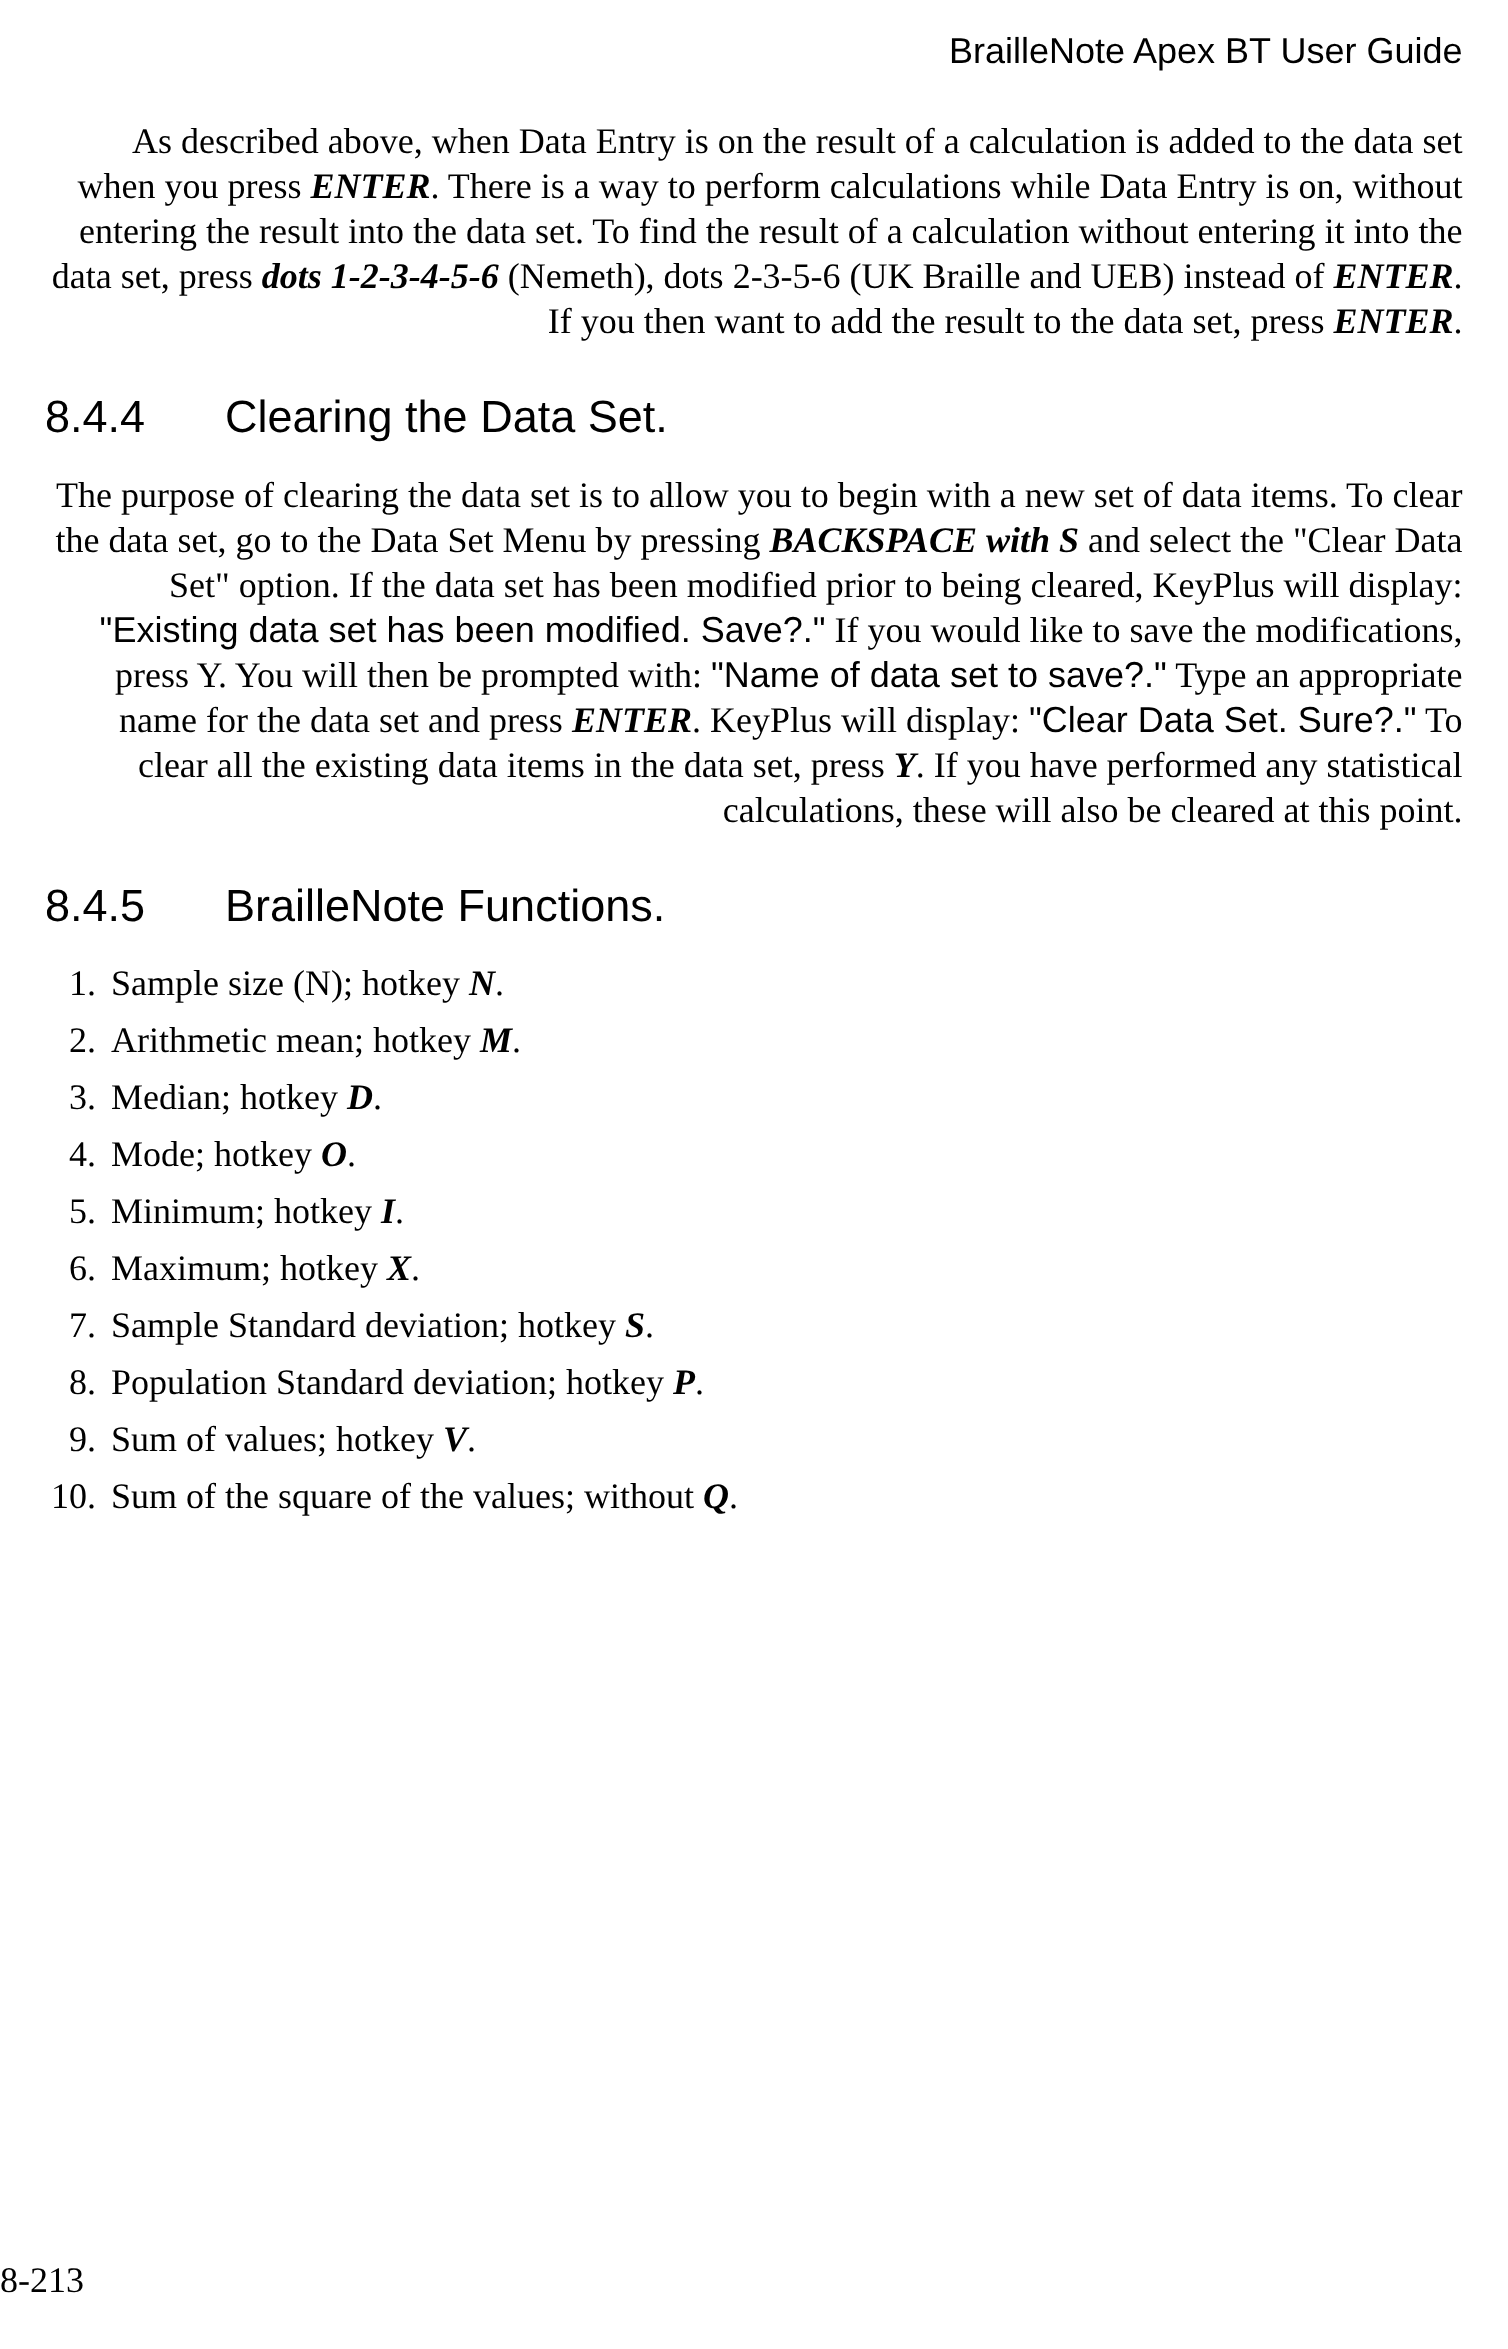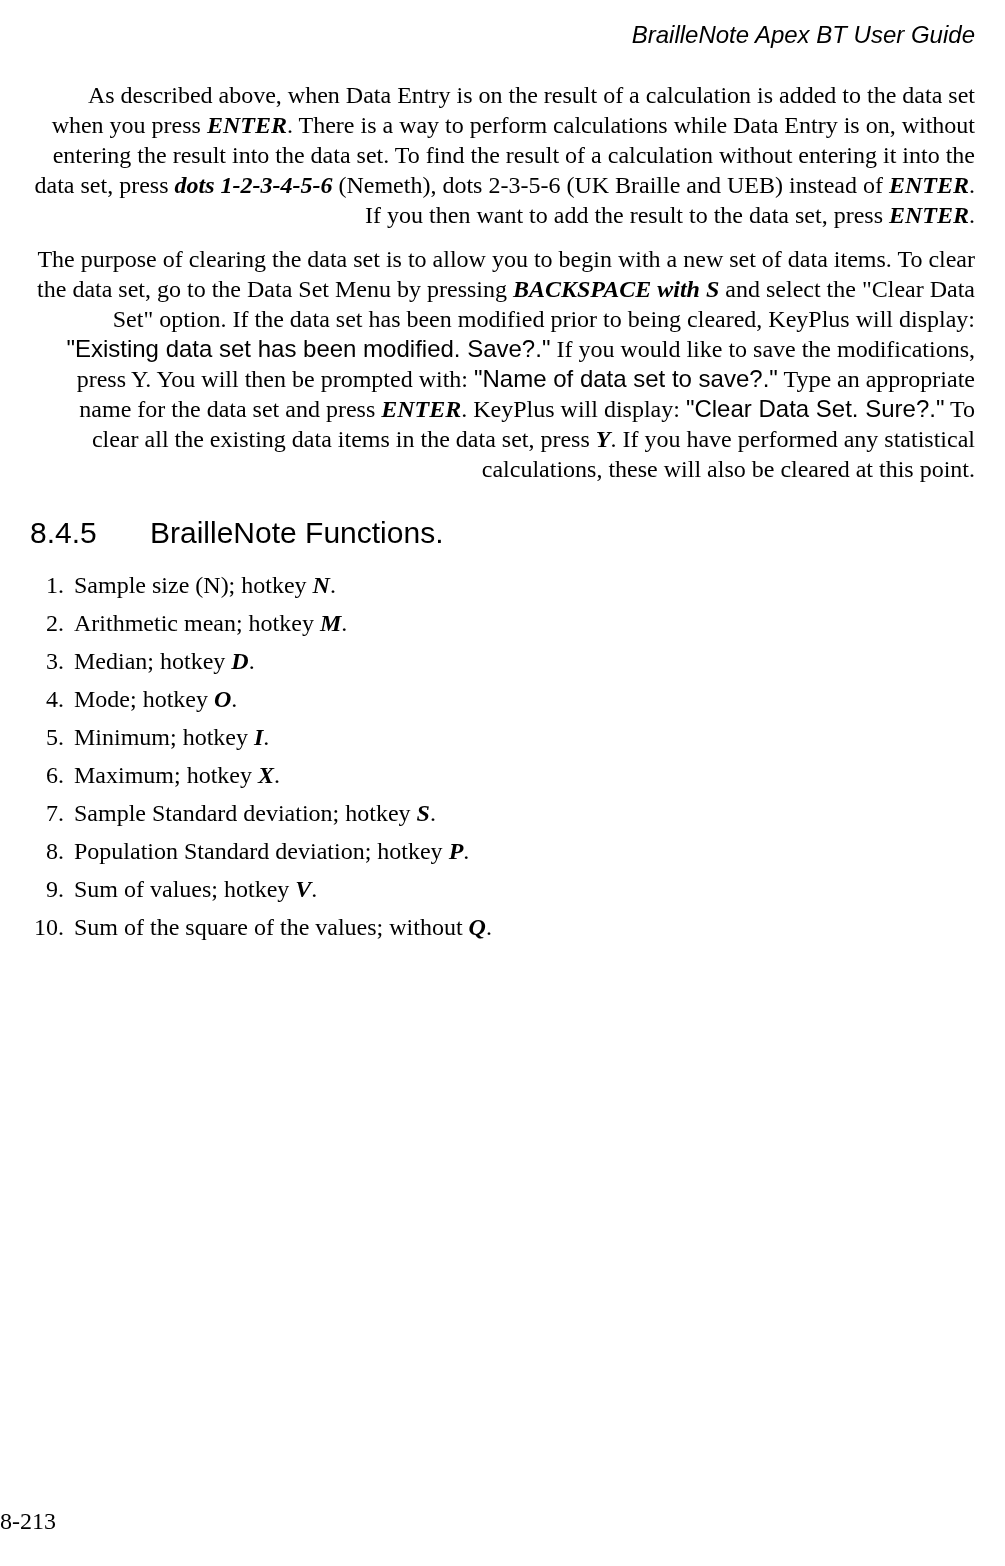--- a/index.html
+++ b/index.html
@@ -14,21 +14,20 @@
     height: 1566px;
     position: relative;
     box-sizing: border-box;
     padding: 20px 30px 0 30px;
     font-family: "Times New Roman", Times, serif;
     font-size: 24px;
     line-height: 1.25;
   }
   .running-header {
     text-align: right;
-    font-style: italic;
     font-family: Arial, Helvetica, sans-serif;
     font-size: 24px;
     margin-bottom: 30px;
     margin-top: 0;
   }
   h2 {
     font-family: Arial, Helvetica, sans-serif;
     font-weight: normal;
     font-size: 30px;
     margin: 30px 0 18px 0;
@@ -65,20 +64,23 @@
 <body>
 
 <div class="page">
 
   <div class="running-header">BrailleNote Apex BT User Guide</div>
 
   <p>
     <span>As described above, when Data Entry is on the result of a calculation is added to the data set when you press </span><span class="bi">ENTER</span><span>. There is a way to perform calculations while Data Entry is on, without entering the result into the data set. To find the result of a calculation without entering it into the data set, press </span><span class="bi">dots 1-2-3-4-5-6</span><span> (Nemeth), dots 2-3-5-6 (UK Braille and UEB) instead of </span><span class="bi">ENTER</span><span>. If you then want to add the result to the data set, press </span><span class="bi">ENTER</span><span>.</span>
   </p>
 
+  <h2>
+    <span class="secno">8.4.4</span><span>Clearing the Data Set.</span>
+  </h2>
   <p>
     <span>The purpose of clearing the data set is to allow you to begin with a new set of data items. To clear the data set, go to the Data Set Menu by pressing </span><span class="bi">BACKSPACE with S</span><span> and select the "Clear Data Set" option. If the data set has been modified prior to being cleared, KeyPlus will display: </span><span class="prompt">"Existing data set has been modified. Save?."</span><span> If you would like to save the modifications, press Y. You will then be prompted with: </span><span class="prompt">"Name of data set to save?."</span><span> Type an appropriate name for the data set and press </span><span class="bi">ENTER</span><span>. KeyPlus will display: </span><span class="prompt">"Clear Data Set. Sure?."</span><span> To clear all the existing data items in the data set, press </span><span class="bi">Y</span><span>. If you have performed any statistical calculations, these will also be cleared at this point.</span>
   </p>
 
   <h2>
     <span class="secno">8.4.5</span><span>BrailleNote Functions.</span>
   </h2>
 
   <ol class="func">
     <li><span>Sample size (N); hotkey </span><span class="bi">N</span><span>.</span></li>

